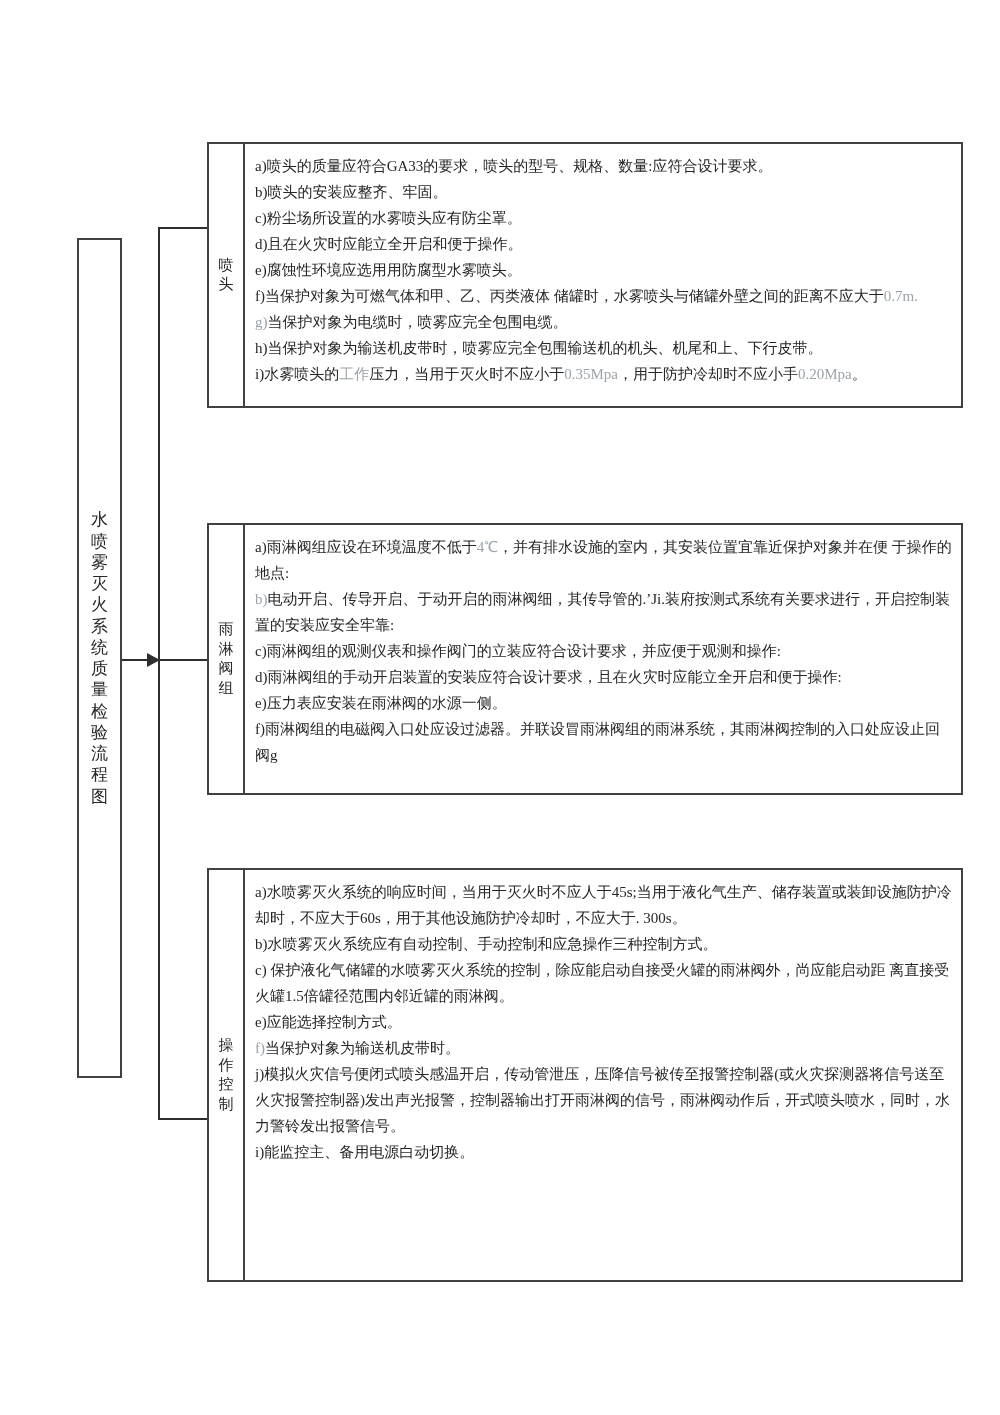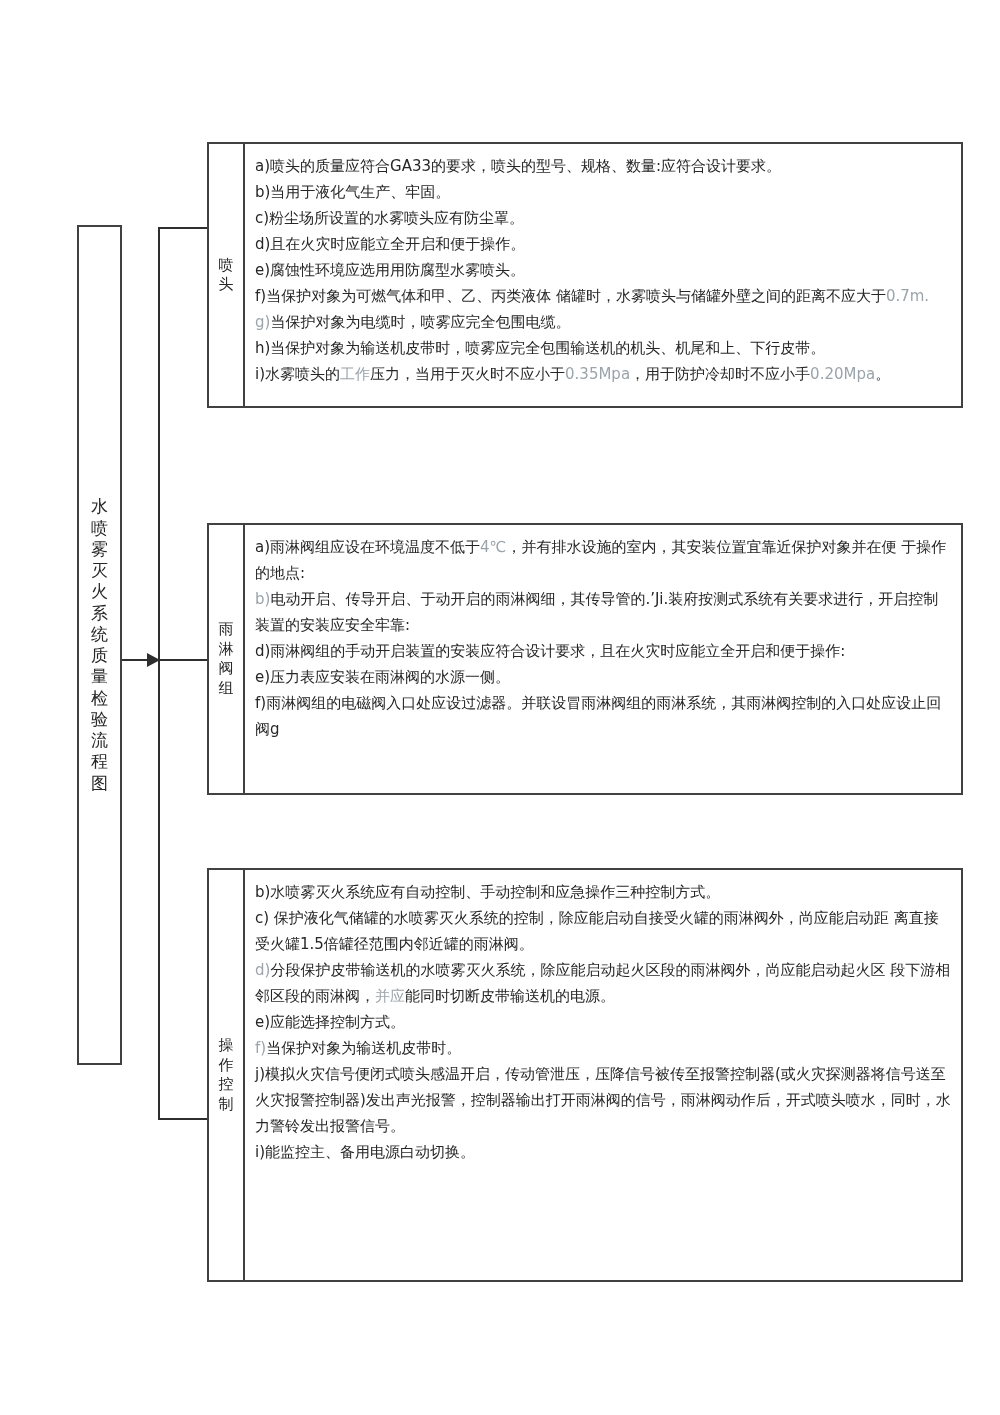--- a/index.html
+++ b/index.html
@@ -20,21 +20,21 @@
   }
   
   .vtext{
     width:1.15em;
     word-break:break-all;
     text-align:center;
     white-space:normal;
   }
   .title-box{
     position:absolute;
-    left:77px; top:225px;
+    left:77px; top:238px;
     width:45px; height:840px;
     border:2px solid var(--border);
     box-sizing:border-box;
     display:flex; align-items:center; justify-content:center;
   }
   .title-text{
     font-size:17px;
     line-height:1.25;
     letter-spacing:0;
   }
@@ -72,20 +72,21 @@
   .label{
     font-size:15px;
     line-height:1.3;
   }
   .body{
     flex:1;
     padding:9px 8px 6px 10px;
     font-size:15px;
     line-height:26px;
     overflow:hidden;
+    font-family:Liberation Serif, serif;
   }
   .item{margin:0;}
   .muted{color:var(--muted);margin-top:31px;}
 </style>
 </head>
 <body>
 
 <div class="canvas">
 
   <div class="title-box">
@@ -98,52 +99,53 @@
   <div class="line stub3"></div>
   <div class="line arrow-shaft"></div>
   <div class="arrow-head"></div>
 
   <div class="section box1">
     <div class="label-col">
       <div class="vtext label">喷头</div>
     </div>
     <div class="body">
         <div class="item"><span>a)喷头的质量应符合GA33的要求，喷头的型号、规格、数量:应符合设计要求。</span></div>
-        <div class="item"><span>b)当用于液化气生产、牢固。</span></div>
+        <div class="item"><span>b)喷头的安装应整齐、牢固。</span></div>
         <div class="item"><span>c)粉尘场所设置的水雾喷头应有防尘罩。</span></div>
         <div class="item"><span>d)且在火灾时应能立全开启和便于操作。</span></div>
         <div class="item"><span>e)腐蚀性环境应选用用防腐型水雾喷头。</span></div>
         <div class="item"><span>f)当保护对象为可燃气体和甲、乙、丙类液体 储罐时，水雾喷头与储罐外壁之间的距离不应大于</span><span class="muted">0.7m.</span></div>
         <div class="item"><span class="muted">g)</span><span>当保护对象为电缆时，喷雾应完全包围电缆。</span></div>
         <div class="item"><span>h)当保护对象为输送机皮带时，喷雾应完全包围输送机的机头、机尾和上、下行皮带。</span></div>
         <div class="item"><span>i)水雾喷头的</span><span class="muted">工作</span><span>压力，当用于灭火时不应小于</span><span class="muted">0.35Mpa</span><span>，用于防护冷却时不应小手</span><span class="muted">0.20Mpa</span><span>。</span></div>
       </div>
   </div>
 
   <div class="section box2">
     <div class="label-col">
       <div class="vtext label">雨淋阀组</div>
     </div>
     <div class="body">
         <div class="item"><span>a)雨淋阀组应设在环境温度不低于</span><span class="muted">4℃</span><span>，并有排水设施的室内，其安装位置宜靠近保护对象并在便 于操作的地点:</span></div>
         <div class="item"><span class="muted">b)</span><span>电动开启、传导开启、于动开启的雨淋阀细，其传导管的.’Ji.装府按测式系统有关要求进行，开启控制装置的安装应安全牢靠:</span></div>
+        <div class="item"><span>c)雨淋阀组的观测仪表和操作阀门的立装应符合设计要求，并应便于观测和操作:</span></div>
         <div class="item"><span>d)雨淋阀组的手动开启装置的安装应符合设计要求，且在火灾时应能立全开启和便于操作:</span></div>
         <div class="item"><span>e)压力表应安装在雨淋阀的水源一侧。</span></div>
         <div class="item"><span>f)雨淋阀组的电磁阀入口处应设过滤器。并联设冒雨淋阀组的雨淋系统，其雨淋阀控制的入口处应设止回阀g</span></div>
       </div>
   </div>
 
   <div class="section box3">
     <div class="label-col">
       <div class="vtext label">操作控制</div>
     </div>
     <div class="body">
+        <div class="item"><span>a)水喷雾灭火系统的响应时间，当用于灭火时不应人于45s;当用于液化气生产、储存装置或装卸设施防护冷却时，不应大于60s，用于其他设施防护冷却时，不应大于. 300s。</span></div>
         <div class="item"><span>b)水喷雾灭火系统应有自动控制、手动控制和应急操作三种控制方式。</span></div>
         <div class="item"><span>c) 保护液化气储罐的水喷雾灭火系统的控制，除应能启动自接受火罐的雨淋阀外，尚应能启动距 离直接受火罐1.5倍罐径范围内邻近罐的雨淋阀。</span></div>
-        <div class="item"><span class="muted">d)</span><span>分段保护皮带输送机的水喷雾灭火系统，除应能启动起火区段的雨淋阀外，尚应能启动起火区 段下游相邻区段的雨淋阀，</span><span class="muted">并应</span><span>能同时切断皮带输送机的电源。</span></div>
         <div class="item"><span>e)应能选择控制方式。</span></div>
         <div class="item"><span class="muted">f)</span><span>当保护对象为输送机皮带时。</span></div>
         <div class="item"><span>j)模拟火灾信号便闭式喷头感温开启，传动管泄压，压降信号被传至报警控制器(或火灾探测器将信号送至火灾报警控制器)发出声光报警，控制器输出打开雨淋阀的信号，雨淋阀动作后，开式喷头喷水，同时，水力警铃发出报警信号。</span></div>
         <div class="item"><span>i)能监控主、备用电源白动切换。</span></div>
       </div>
   </div>
 
 </div>
 
 </body></html>

